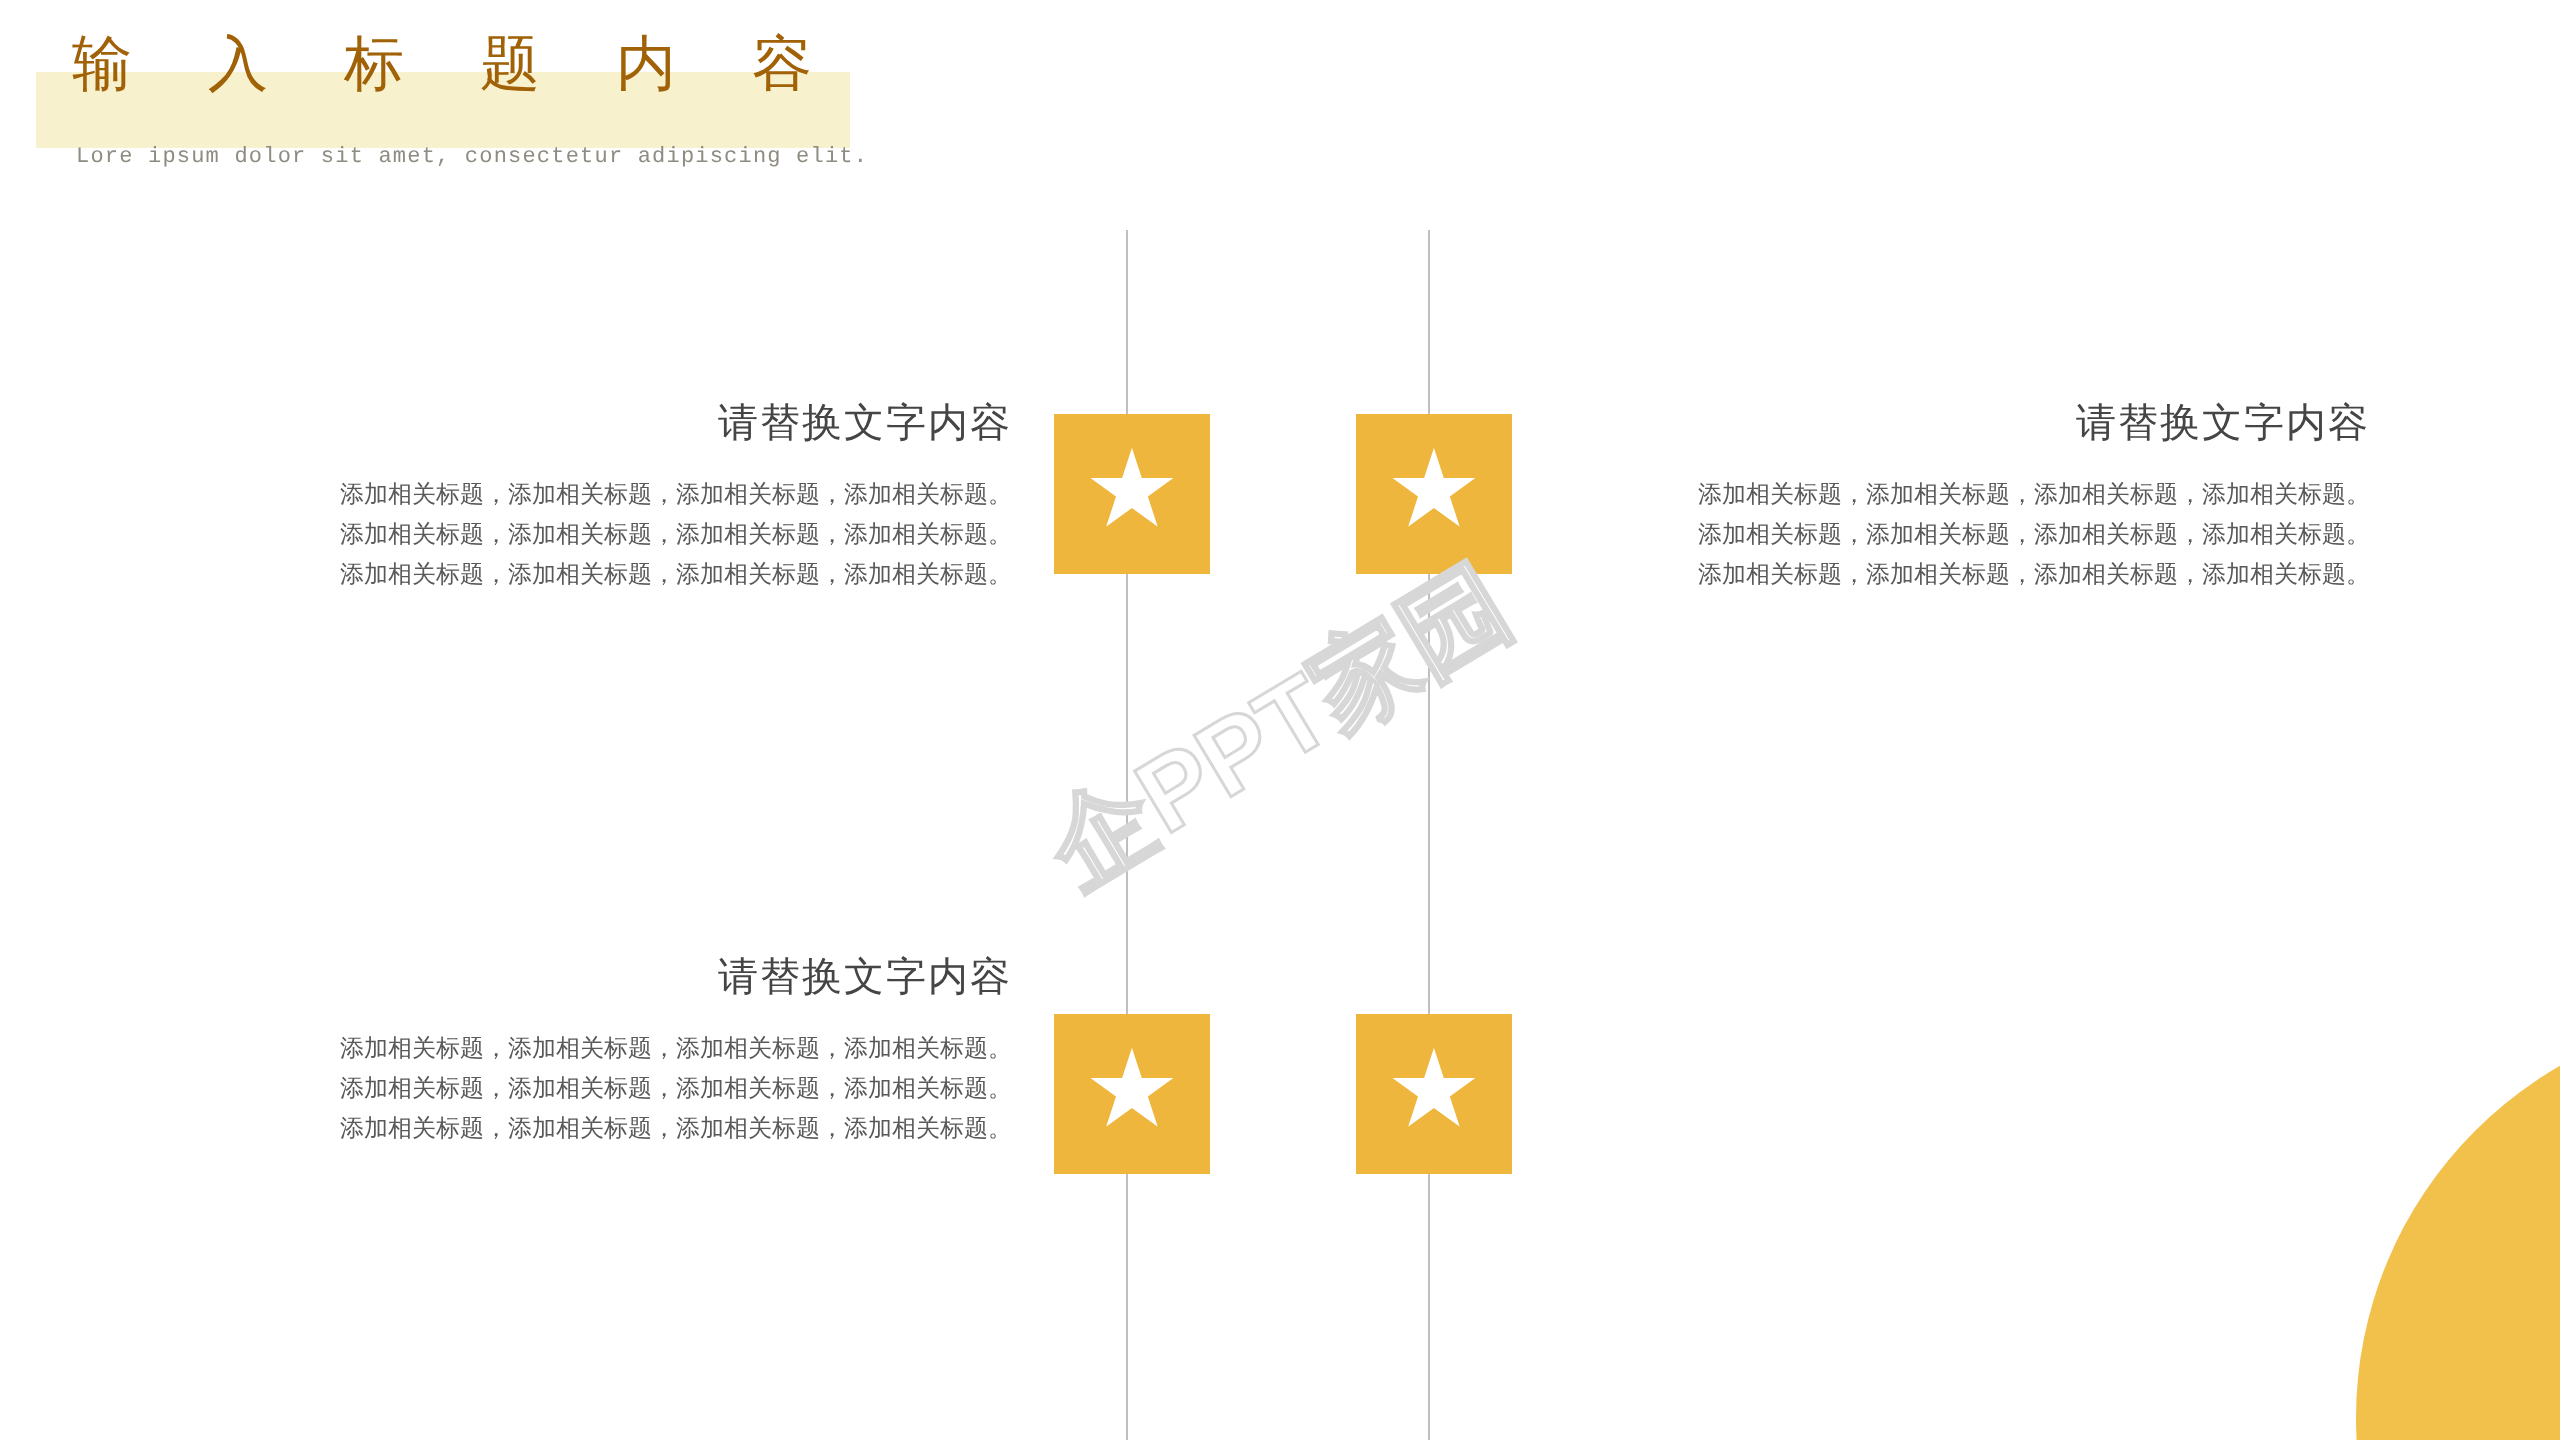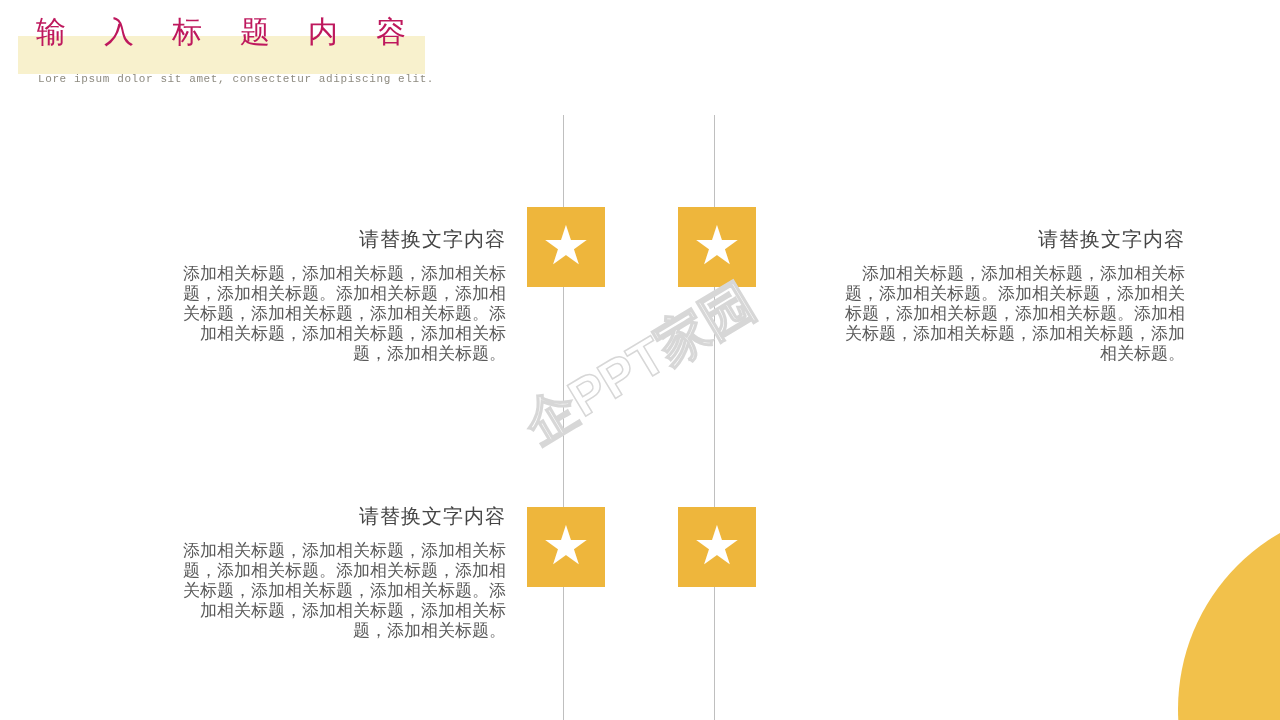--- a/index.html
+++ b/index.html
@@ -10,21 +10,21 @@
   }
 
   
   .title-band {
     position:absolute; left:18px; top:36px; width:407px; height:38px;
     background:#F8F1CD;
   }
   .slide-title {
     position:absolute; left:36px; top:12px;
     font-size:30px; font-weight:400; letter-spacing:38px;
-    color:#be185d; white-space:nowrap;
+    color:#a16207; white-space:nowrap;
   }
   .slide-subtitle {
     position:absolute; left:38px; top:73px;
     font-family:"Liberation Mono", monospace;
     font-size:11px; letter-spacing:0.6px; color:#8E8B80; white-space:nowrap;
   }
 
   
   .vline { position:absolute; top:115px; width:1px; height:605px; background:#BFBFBF; }
   .vline.left  { left:563px; }
@@ -35,27 +35,27 @@
     position:absolute; width:78px; height:80px; background:#EEB63C;
     display:flex; align-items:center; justify-content:center;
   }
   .star-tile.tl { left:527px; top:207px; }
   .star-tile.tr { left:678px; top:207px; }
   .star-tile.bl { left:527px; top:507px; }
   .star-tile.br { left:678px; top:507px; }
   .star-glyph { color:#ffffff; font-size:54px; line-height:1; padding-bottom:5px; }
 
   
-  .text-block { position:absolute; text-align:right;margin-top:27px; }
+  .text-block { position:absolute; text-align:right; }
   .text-block h2 {
     font-size:20px; font-weight:400; color:#454545; letter-spacing:1px;
     line-height:26px;
   }
   .text-block p {
-    margin-top:12px; font-size:17px; line-height:20px; color:#595959;
+    margin-top:12px; font-size:12px; line-height:20px; color:#595959;
     text-align:right;
   }
   .text-block.b1 { left:168px; top:199px; width:338px; }
   .text-block.b2 { left:845px; top:199px; width:340px; }
   .text-block.b3 { left:168px; top:476px; width:338px; }
 
   
   .watermark {
     position:absolute; left:508px; top:318px; width:300px;
     transform:rotate(-31deg); transform-origin:center center;

